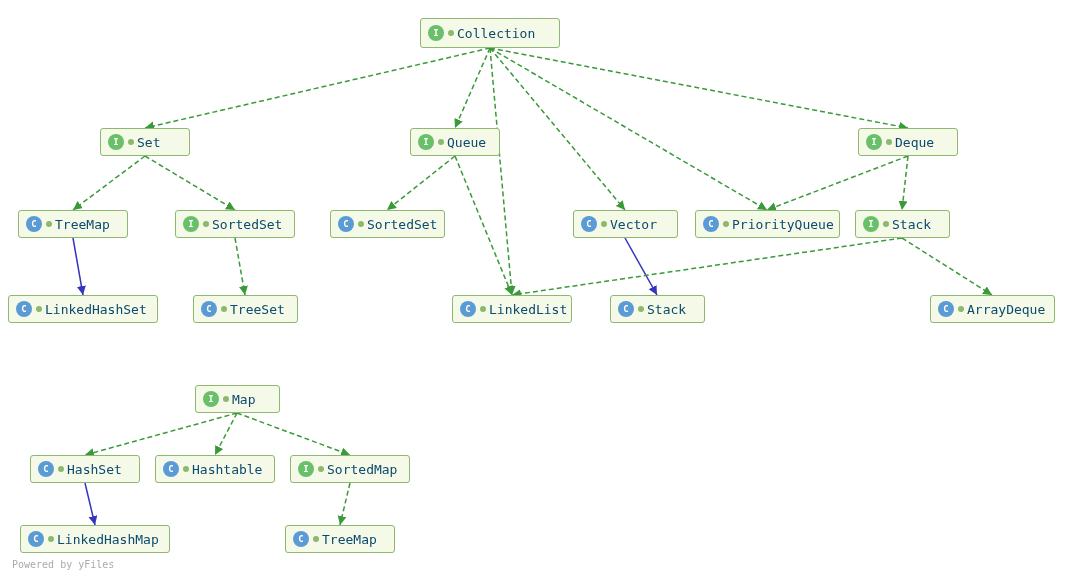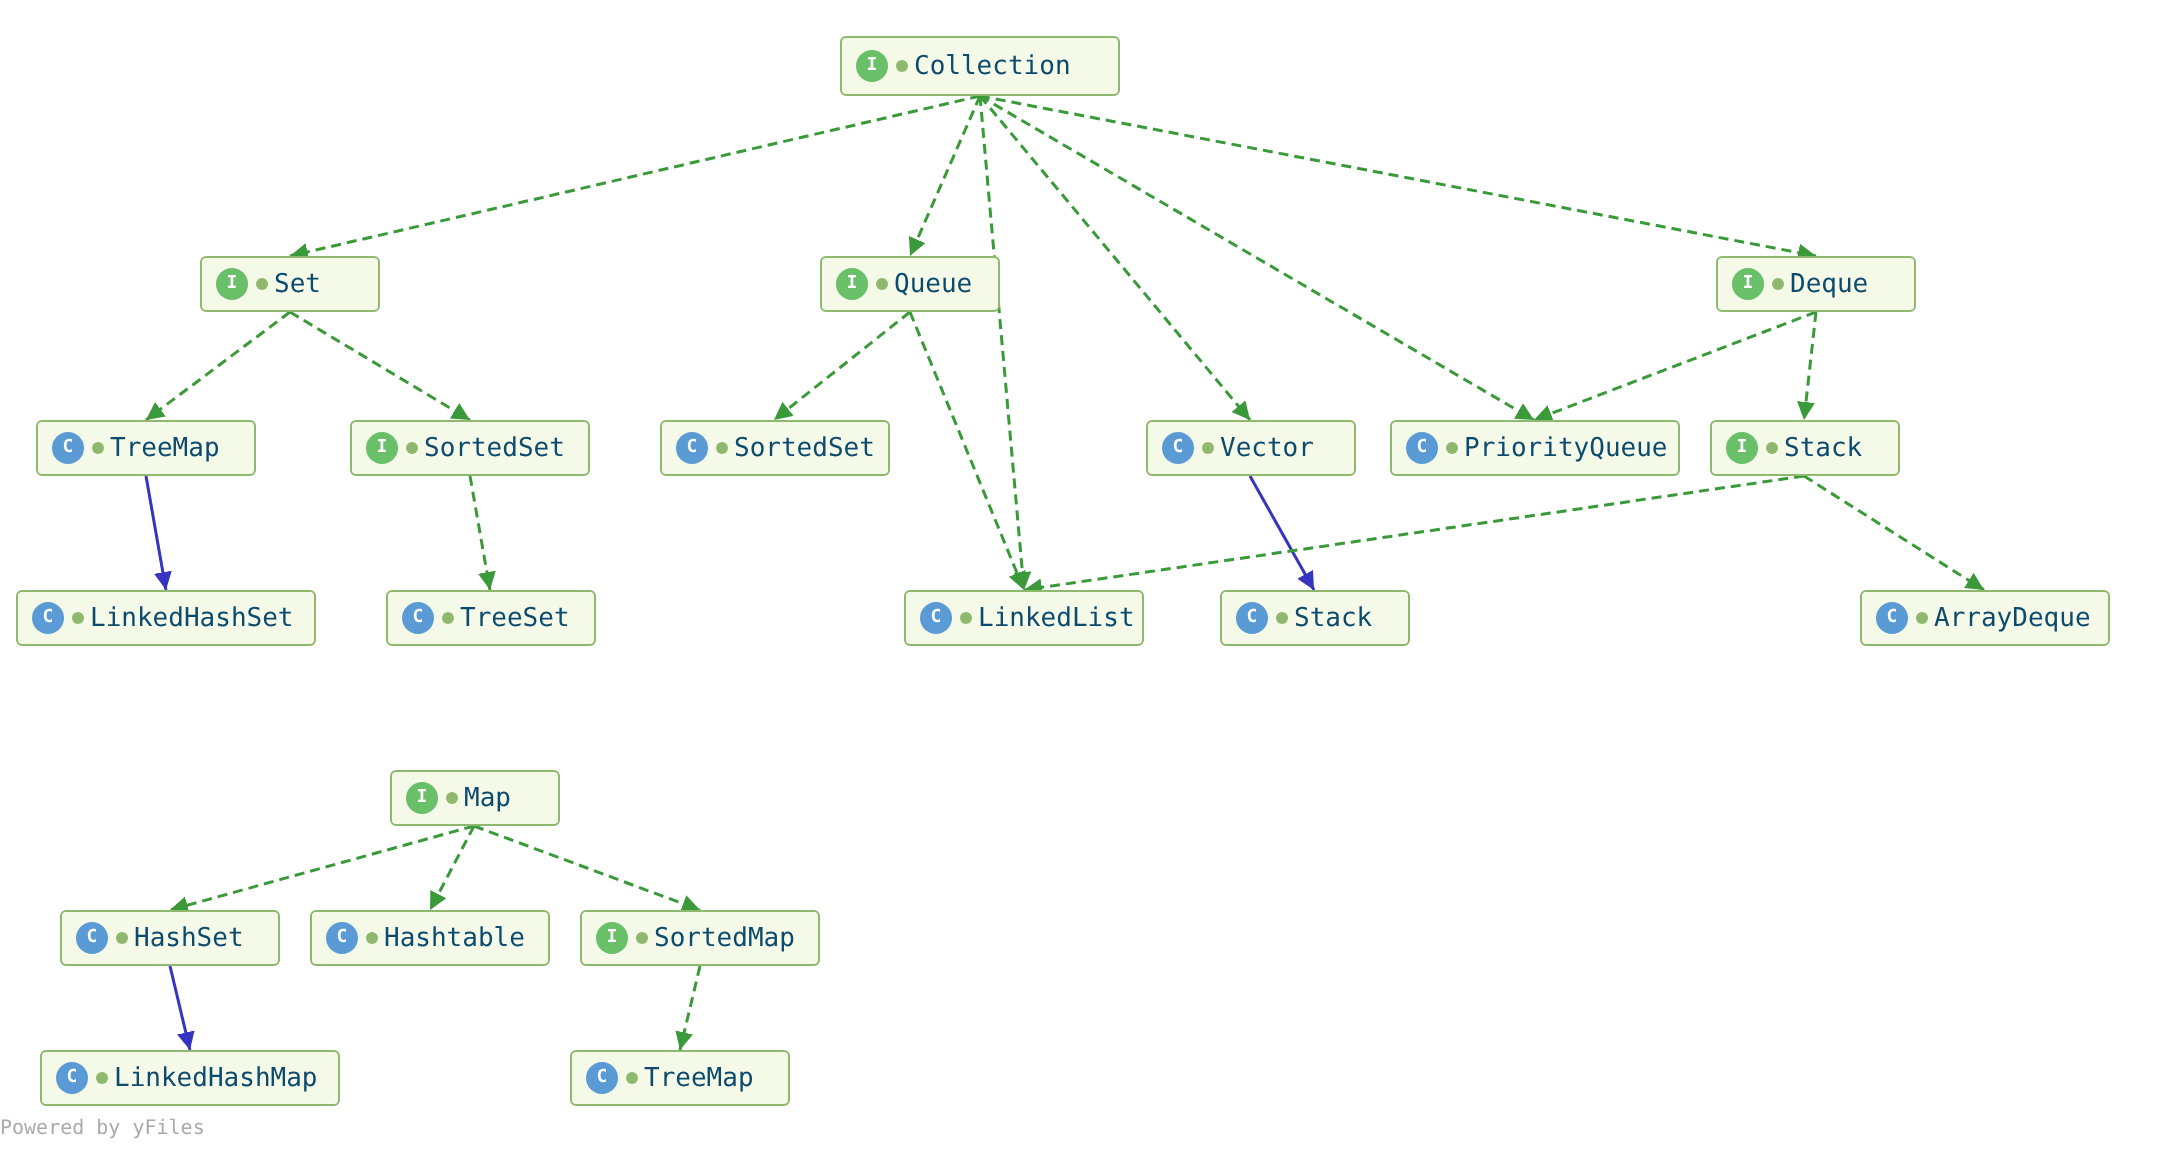--- a/index.html
+++ b/index.html
@@ -59,21 +59,21 @@
       position: absolute;
       top: 0;
       left: 0;
       width: 1080px;
       height: 578px;
       pointer-events: none;
     }
     .watermark {
       position: absolute;
       bottom: 8px;
-      left: 0;
+      left: 12px;
       font-size: 10px;
       color: #aaa;
     }
   </style>
 </head>
 <body>
 
 <div class="diagram-container">
   <svg class="arrows">
     <defs>

